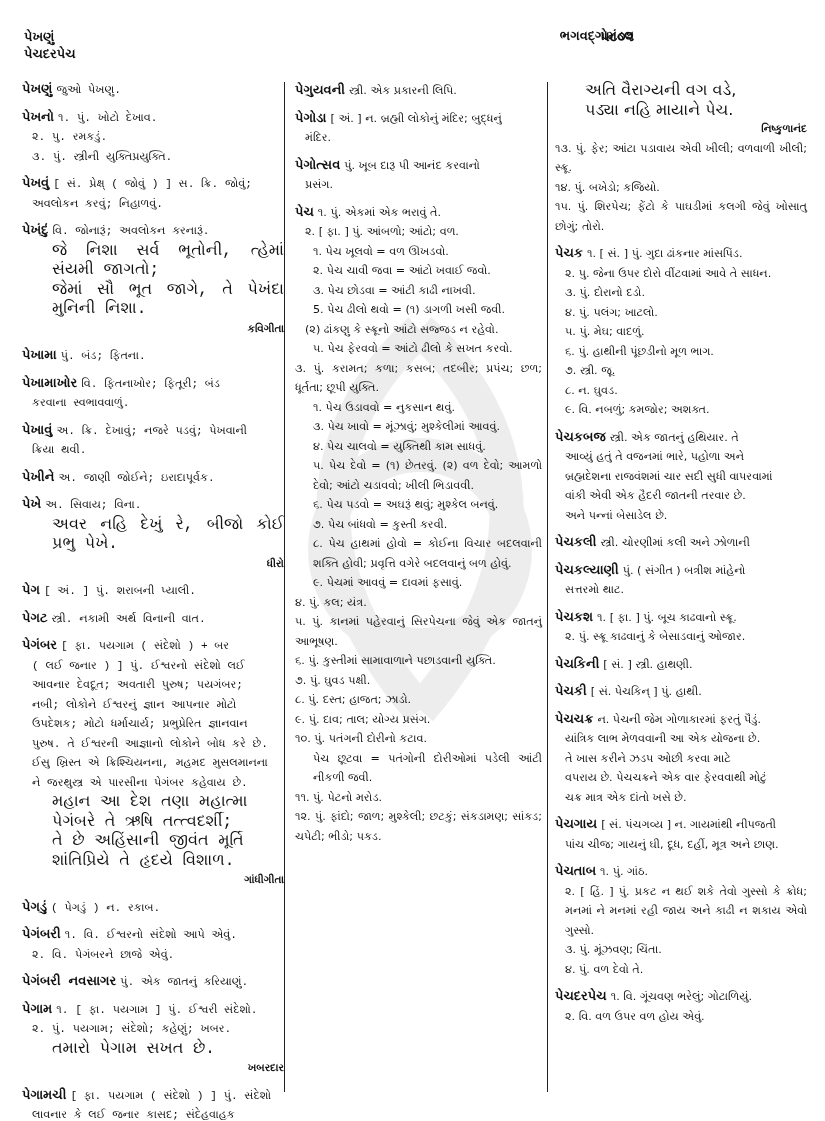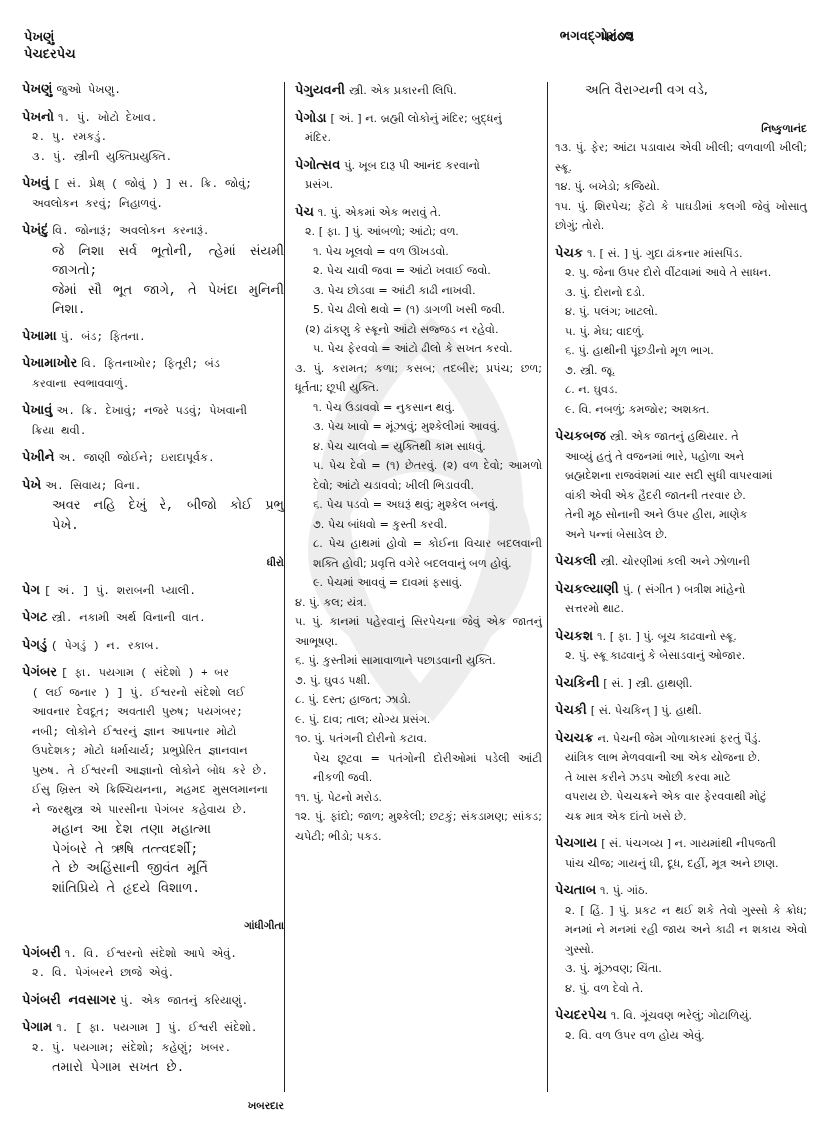--- a/index.html
+++ b/index.html
@@ -26,22 +26,22 @@
   .col-2 { left: 273px; width: 247px; }
   .col-3 { left: 533px; width: 252px; }
   .rule { position: absolute; top: 82px; width: 1px; background: #222; }
   .rule-1 { left: 284px; height: 1010px; }
   .rule-2 { left: 547px; height: 1010px; }
   .entry { margin-bottom: 7px; text-align: justify; }
   .hw { font-weight: bold; font-size: 13px; margin-right: 4px; }
   .line { display: block; }
   .sense { padding-left: 10px; }
   .sub { padding-left: 18px; }
-  .quote { padding-left: 30px; font-size: 13px; }
-  .attrib { display: block; text-align: right; font-size: 10.5px; font-weight: bold; margin-top: 19px; }
+  .quote { padding-left: 30px; font-size: 16px; }
+  .attrib { display: block; text-align: right; font-size: 10.5px; font-weight: bold; }
   .cont { padding-left: 10px; }
 </style>
 </head>
 <body>
 
 <div class="page">
 
   <svg class="watermark" viewBox="0 0 380 440">
     <g fill="none" stroke="#ececec" stroke-width="34">
       <path d="M190 30 C 90 120, 60 260, 190 410"></path>
@@ -74,20 +74,21 @@
         <span class="line sense">૩. પું. સ્ત્રીની યુક્તિપ્રયુક્તિ.</span>
       </div>
       <div class="entry">
         <span class="hw">પેખવું</span><span>[ સં. પ્રેક્ષ્ ( જોવું ) ] સ. ક્રિ. જોવું;</span>
         <span class="line cont">અવલોકન કરવું; નિહાળવું.</span>
       </div>
       <div class="entry">
         <span class="hw">પેખંદું</span><span>વિ. જોનારૂં; અવલોકન કરનારૂં.</span>
         <span class="line quote">જે નિશા સર્વ ભૂતોની, ત્હેમાં સંયમી જાગતો;</span>
         <span class="line quote">જેમાં સૌ ભૂત જાગે, તે પેખંદા મુનિની નિશા.</span>
+        <span class="attrib">કવિગીતા</span>
       </div>
       <div class="entry">
         <span class="hw">પેખામા</span><span>પું. બંડ; ફિતના.</span>
       </div>
       <div class="entry">
         <span class="hw">પેખામાખોર</span><span>વિ. ફિતનાખોર; ફિતૂરી; બંડ</span>
         <span class="line cont">કરવાના સ્વભાવવાળું.</span>
       </div>
       <div class="entry">
         <span class="hw">પેખાવું</span><span>અ. ક્રિ. દેખાવું; નજરે પડવું; પેખવાની</span>
@@ -99,38 +100,38 @@
       <div class="entry">
         <span class="hw">પેખે</span><span>અ. સિવાય; વિના.</span>
         <span class="line quote">અવર નહિ દેખું રે, બીજો કોઈ પ્રભુ પેખે.</span>
         <span class="attrib">ધીરો</span>
       </div>
       <div class="entry">
         <span class="hw">પેગ</span><span>[ અં. ] પું. શરાબની પ્યાલી.</span>
       </div>
       <div class="entry">
         <span class="hw">પેગટ</span><span>સ્ત્રી. નકામી અર્થ વિનાની વાત.</span>
-      </div>
-      <div class="entry">
-        <span class="hw">પેગડું</span><span>( પેગડું ) ન. રકાબ.</span>
       </div>
       <div class="entry">
         <span class="hw">પેગંબર</span><span>[ ફા. પયગામ ( સંદેશો ) + બર</span>
         <span class="line cont">( લઈ જનાર ) ] પું. ઈશ્વરનો સંદેશો લઈ</span>
         <span class="line cont">આવનાર દેવદૂત; અવતારી પુરુષ; પયગંબર;</span>
         <span class="line cont">નબી; લોકોને ઈશ્વરનું જ્ઞાન આપનાર મોટો</span>
         <span class="line cont">ઉપદેશક; મોટો ધર્માચાર્ય; પ્રભુપ્રેરિત જ્ઞાનવાન</span>
         <span class="line cont">પુરુષ. તે ઈશ્વરની આજ્ઞાનો લોકોને બોધ કરે છે.</span>
         <span class="line cont">ઈસુ ખ્રિસ્ત એ ક્રિશ્ચિયનના, મહમદ મુસલમાનના</span>
         <span class="line cont">ને જરથુસ્ત્ર એ પારસીના પેગંબર કહેવાય છે.</span>
         <span class="line quote">મહાન આ દેશ તણા મહાત્મા</span>
         <span class="line quote">પેગંબરે તે ઋષિ તત્ત્વદર્શી;</span>
         <span class="line quote">તે છે અહિંસાની જીવંત મૂર્તિ</span>
         <span class="line quote">શાંતિપ્રિયે તે હૃદયે વિશાળ.</span>
         <span class="attrib">ગાંધીગીતા</span>
+      </div>
+      <div class="entry">
+        <span class="hw">પેગડું</span><span>( પેગડું ) ન. રકાબ.</span>
       </div>
       <div class="entry">
         <span class="hw">પેગંબરી</span><span>૧. વિ. ઈશ્વરનો સંદેશો આપે એવું.</span>
         <span class="line sense">૨. વિ. પેગંબરને છાજે એવું.</span>
       </div>
       <div class="entry">
         <span class="hw">પેગંબરી નવસાગર</span><span>પું. એક જાતનું કરિયાણું.</span>
       </div>
       <div class="entry">
         <span class="hw">પેગામ</span><span>૧. [ ફા. પયગામ ] પું. ઈશ્વરી સંદેશો.</span>
@@ -188,20 +189,21 @@
         <span class="line">૧૦. પું. પતંગની દોરીનો કટાવ.</span>
         <span class="line sub">પેચ છૂટવા = પતંગોની દોરીઓમાં પડેલી આંટી નીકળી જવી.</span>
         <span class="line">૧૧. પું. પેટનો મરોડ.</span>
         <span class="line">૧૨. પું. ફાંદો; જાળ; મુશ્કેલી; છટકું; સંકડામણ; સાંકડ; ચપેટી; ભીડો; પકડ.</span>
       </div>
     </div>
 
     <div class="col col-3">
       <div class="entry">
         <span class="line quote">અતિ વૈરાગ્યની વગ વડે,</span>
+        <span class="line quote">પડ્યા નહિ માયાને પેચ.</span>
         <span class="attrib">નિષ્કુળાનંદ</span>
         <span class="line">૧૩. પું. ફેર; આંટા પડાવાય એવી ખીલી; વળવાળી ખીલી; સ્ક્રૂ.</span>
         <span class="line">૧૪. પું. બખેડો; કજિયો.</span>
         <span class="line">૧૫. પું. શિરપેચ; ફેંટો કે પાઘડીમાં કલગી જેવું ખોસાતુ છોગું; તોરો.</span>
       </div>
       <div class="entry">
         <span class="hw">પેચક</span><span>૧. [ સં. ] પું. ગુદા ઢાંકનાર માંસપિંડ.</span>
         <span class="line sense">૨. પુ. જેના ઉપર દોરો વીંટવામાં આવે તે સાધન.</span>
         <span class="line sense">૩. પું. દોરાનો દડો.</span>
         <span class="line sense">૪. પું. પલંગ; ખાટલો.</span>
@@ -209,21 +211,20 @@
         <span class="line sense">૬. પું. હાથીની પૂંછડીનો મૂળ ભાગ.</span>
         <span class="line sense">૭. સ્ત્રી. જૂ.</span>
         <span class="line sense">૮. ન. ઘુવડ.</span>
         <span class="line sense">૯. વિ. નબળું; કમજોર; અશક્ત.</span>
       </div>
       <div class="entry">
         <span class="hw">પેચકબજ</span><span>સ્ત્રી. એક જાતનું હથિયાર. તે</span>
         <span class="line cont">આવ્યું હતું તે વજનમાં ભારે, પહોળા અને</span>
         <span class="line cont">બ્રહ્મદેશના રાજવંશમાં ચાર સદી સુધી વાપરવામાં</span>
         <span class="line cont">વાંકી એવી એક હૈદરી જાતની તરવાર છે.</span>
-        <span class="line cont">તેની મૂઠ સોનાની અને ઉપર હીરા, માણેક</span>
         <span class="line cont">અને પન્નાં બેસાડેલ છે.</span>
       </div>
       <div class="entry">
         <span class="hw">પેચકલી</span><span>સ્ત્રી. ચોરણીમાં કલી અને ઝોળાની</span>
       </div>
       <div class="entry">
         <span class="hw">પેચકલ્યાણી</span><span>પું. ( સંગીત ) બત્રીશ માંહેનો</span>
         <span class="line cont">સત્તરમો થાટ.</span>
       </div>
       <div class="entry">

